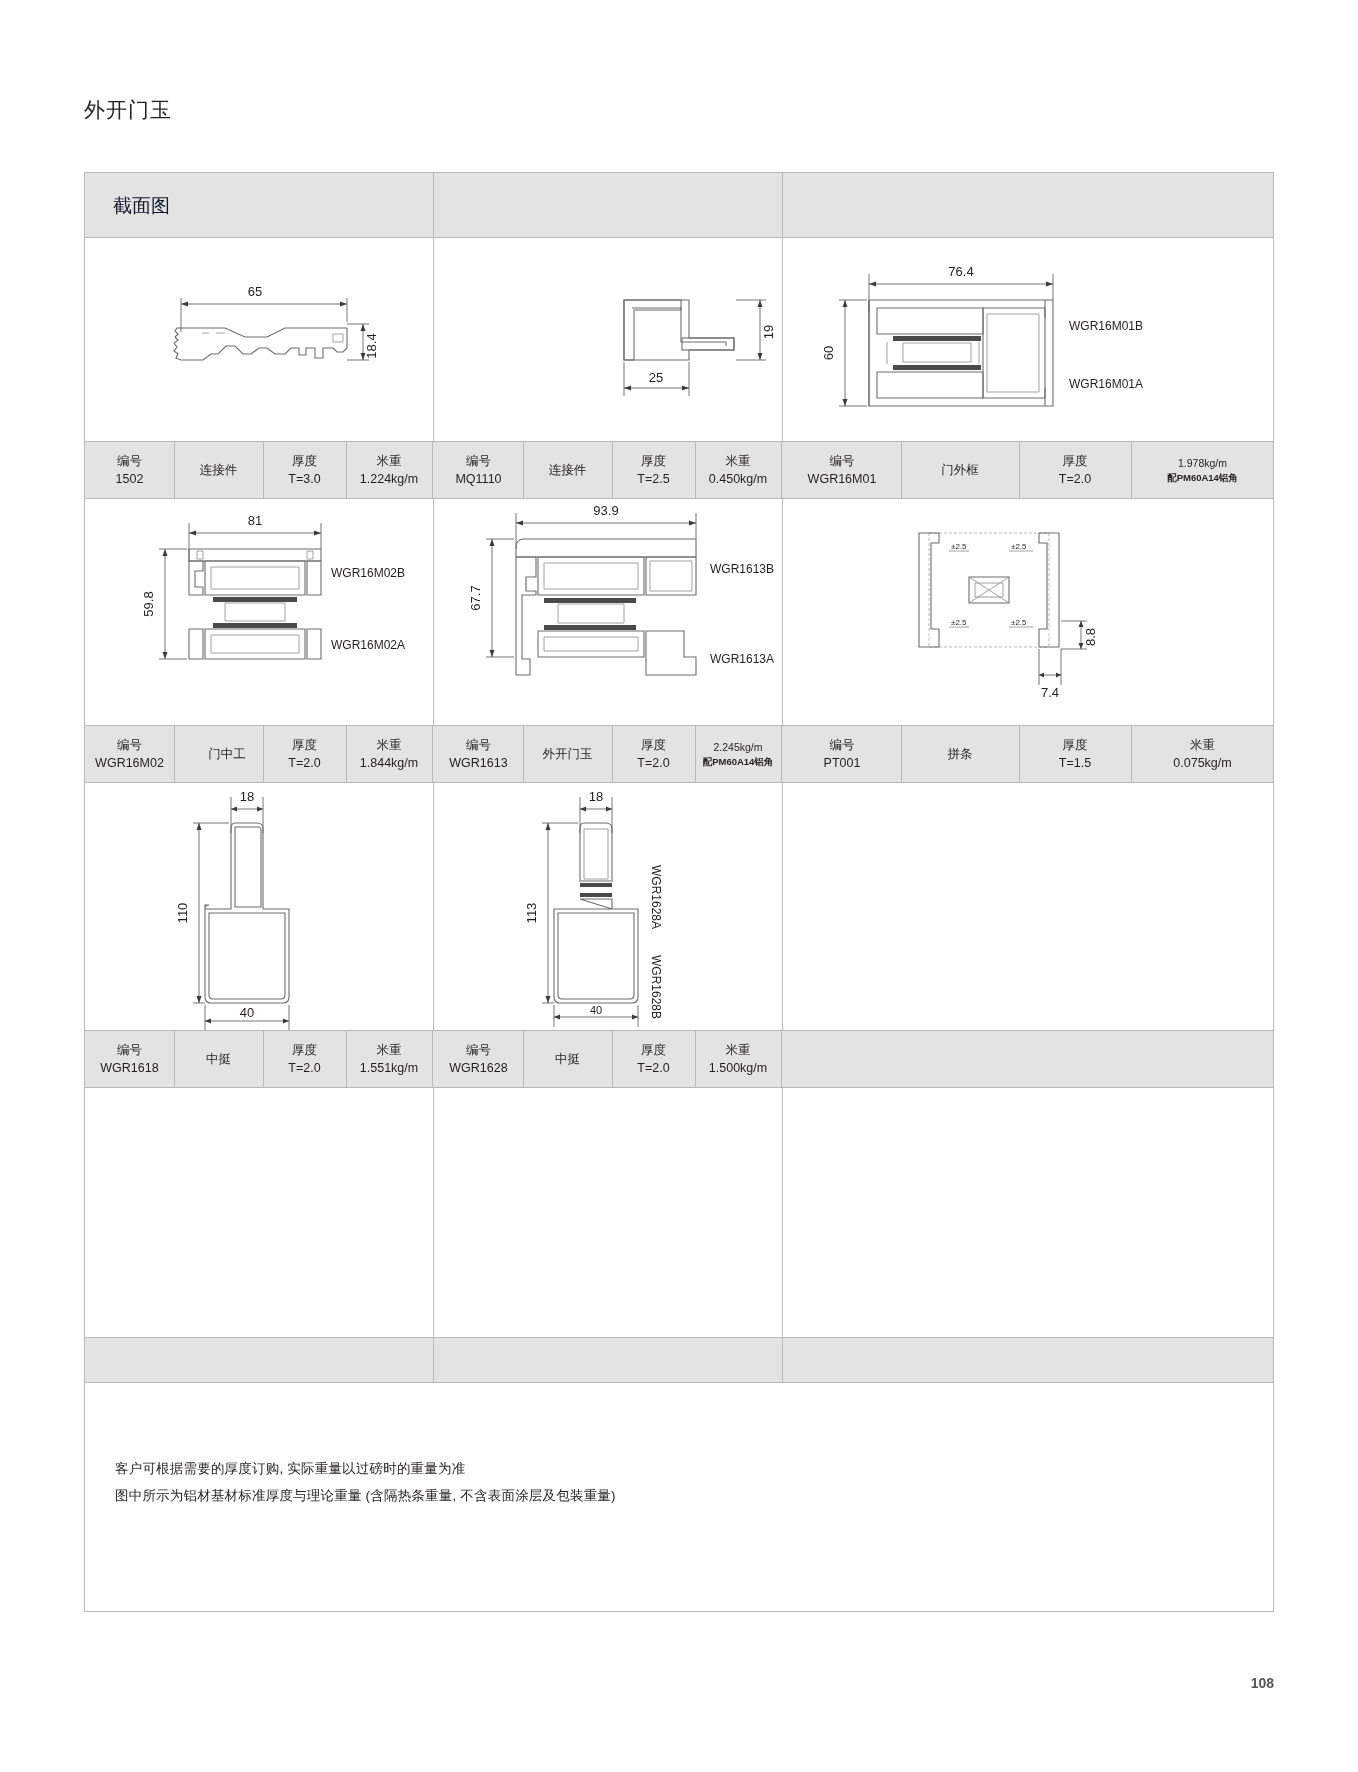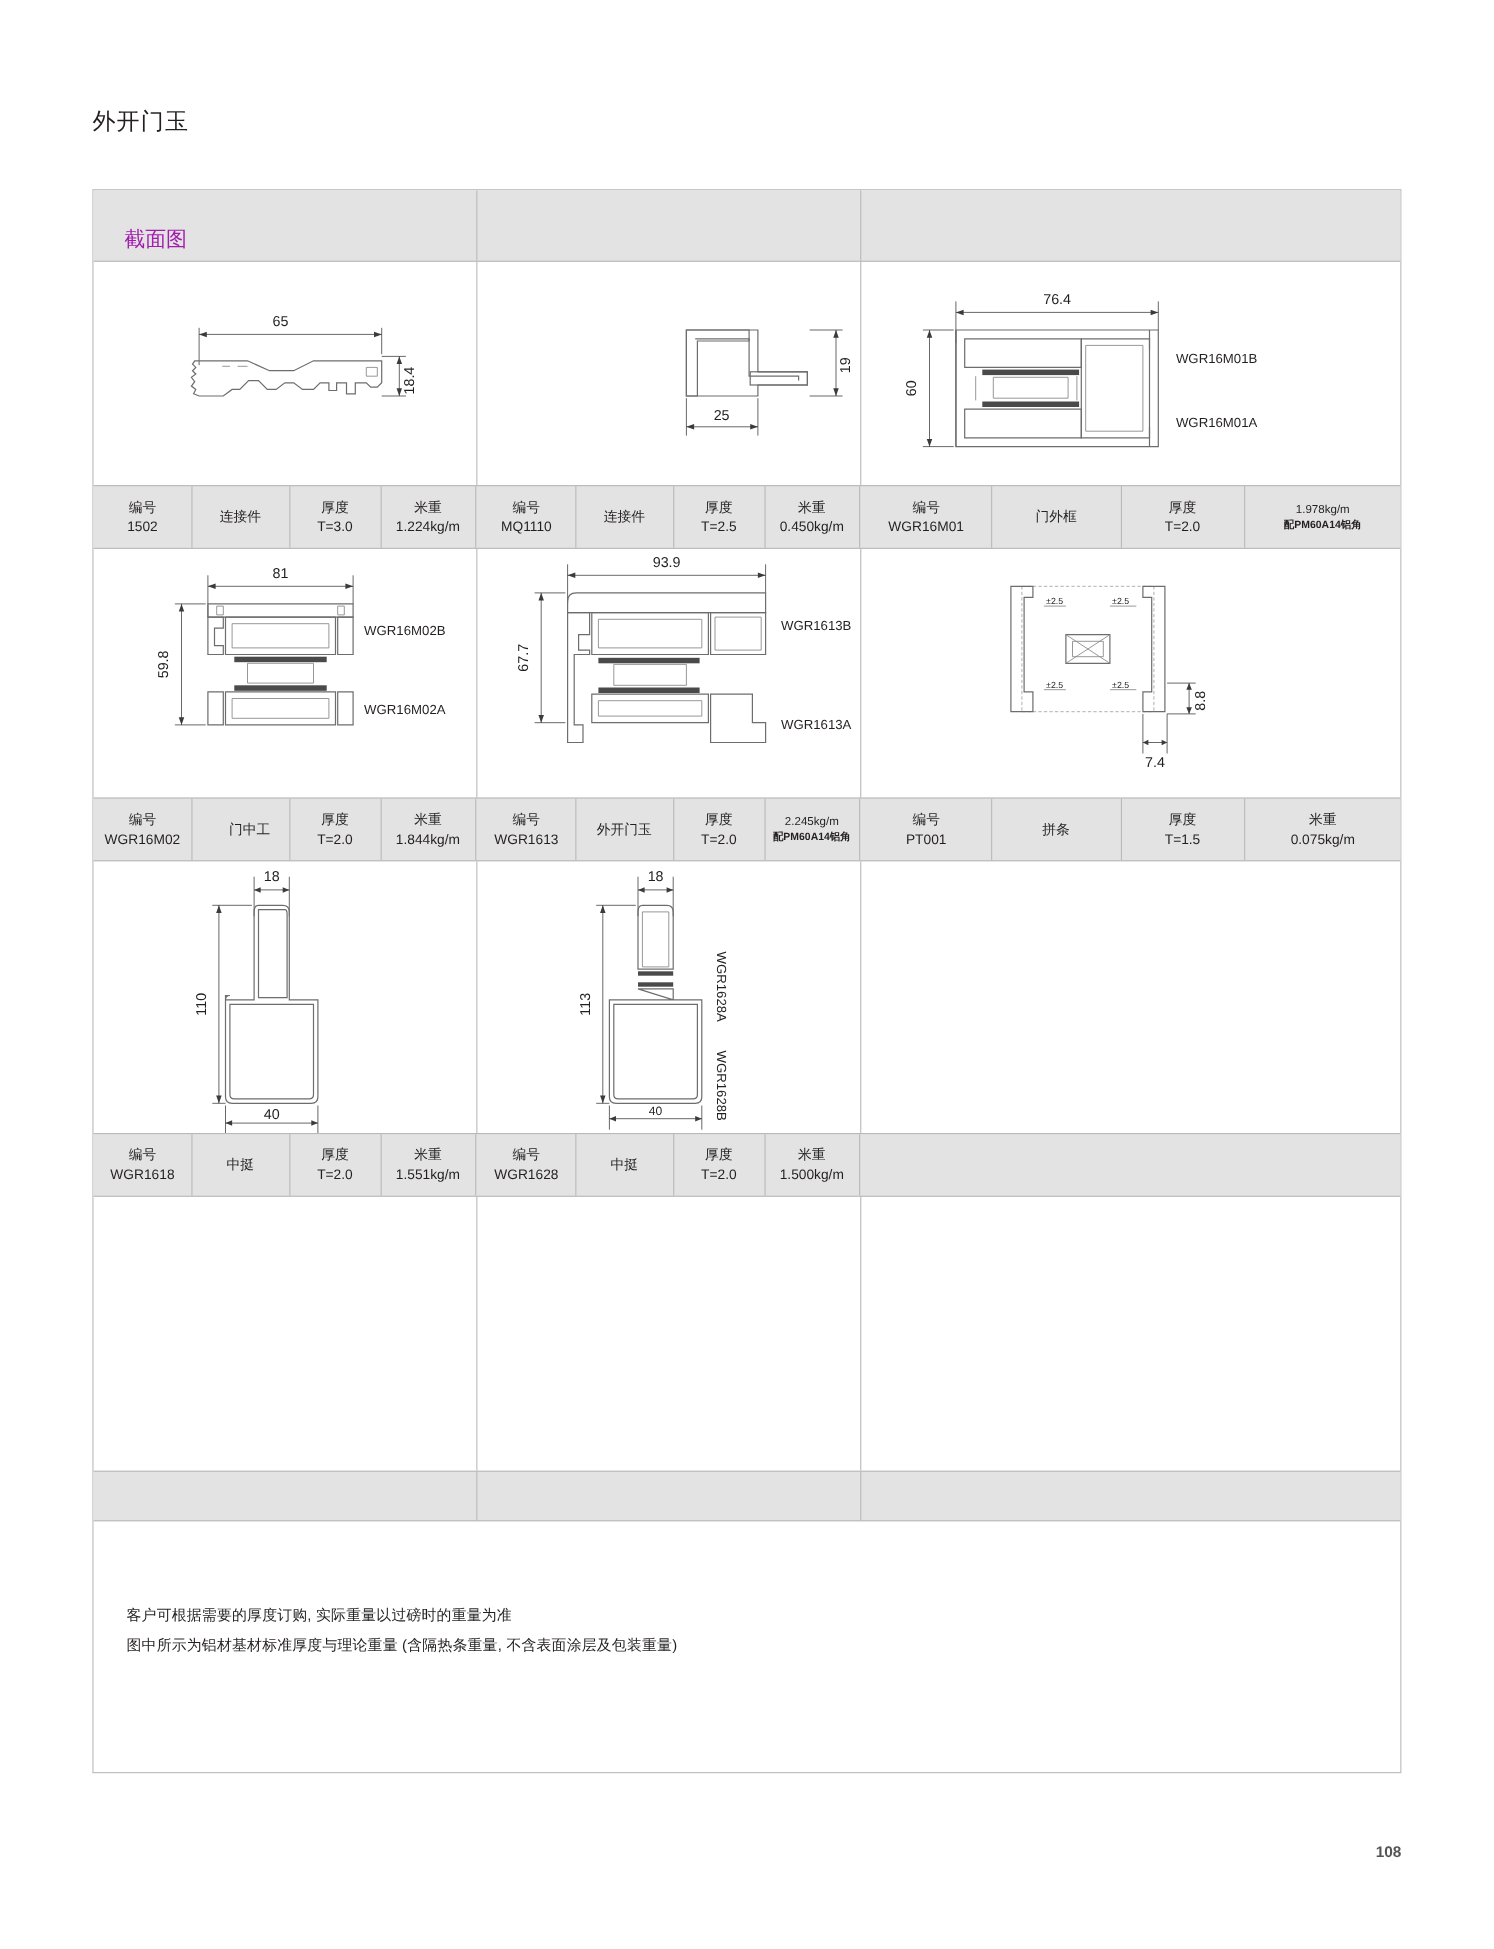--- a/index.html
+++ b/index.html
@@ -56,23 +56,23 @@
     left: 0;
     width: 100%;
     background: #e3e3e3;
     border-bottom: 1px solid #b9b9b9;
   }
   .title-band { top: 0; height: 65px; }
   .title-band .cell-div { position:absolute; top:0; bottom:0; width:1px; background:#b9b9b9; }
   .section-title {
     position: absolute;
     left: 28px;
-    top: 32px;
+    top: 20px;
     font-size: 19px;
-    color: #a21caf;
+    color: #0f172a;
   }
 
   
   .row { position: absolute; left: 0; width: 100%; }
   .vdiv { position: absolute; top: 0; bottom: 0; width: 1px; background: #b9b9b9; }
 
   
   .draw-cell {
     position: absolute;
     top: 0;

